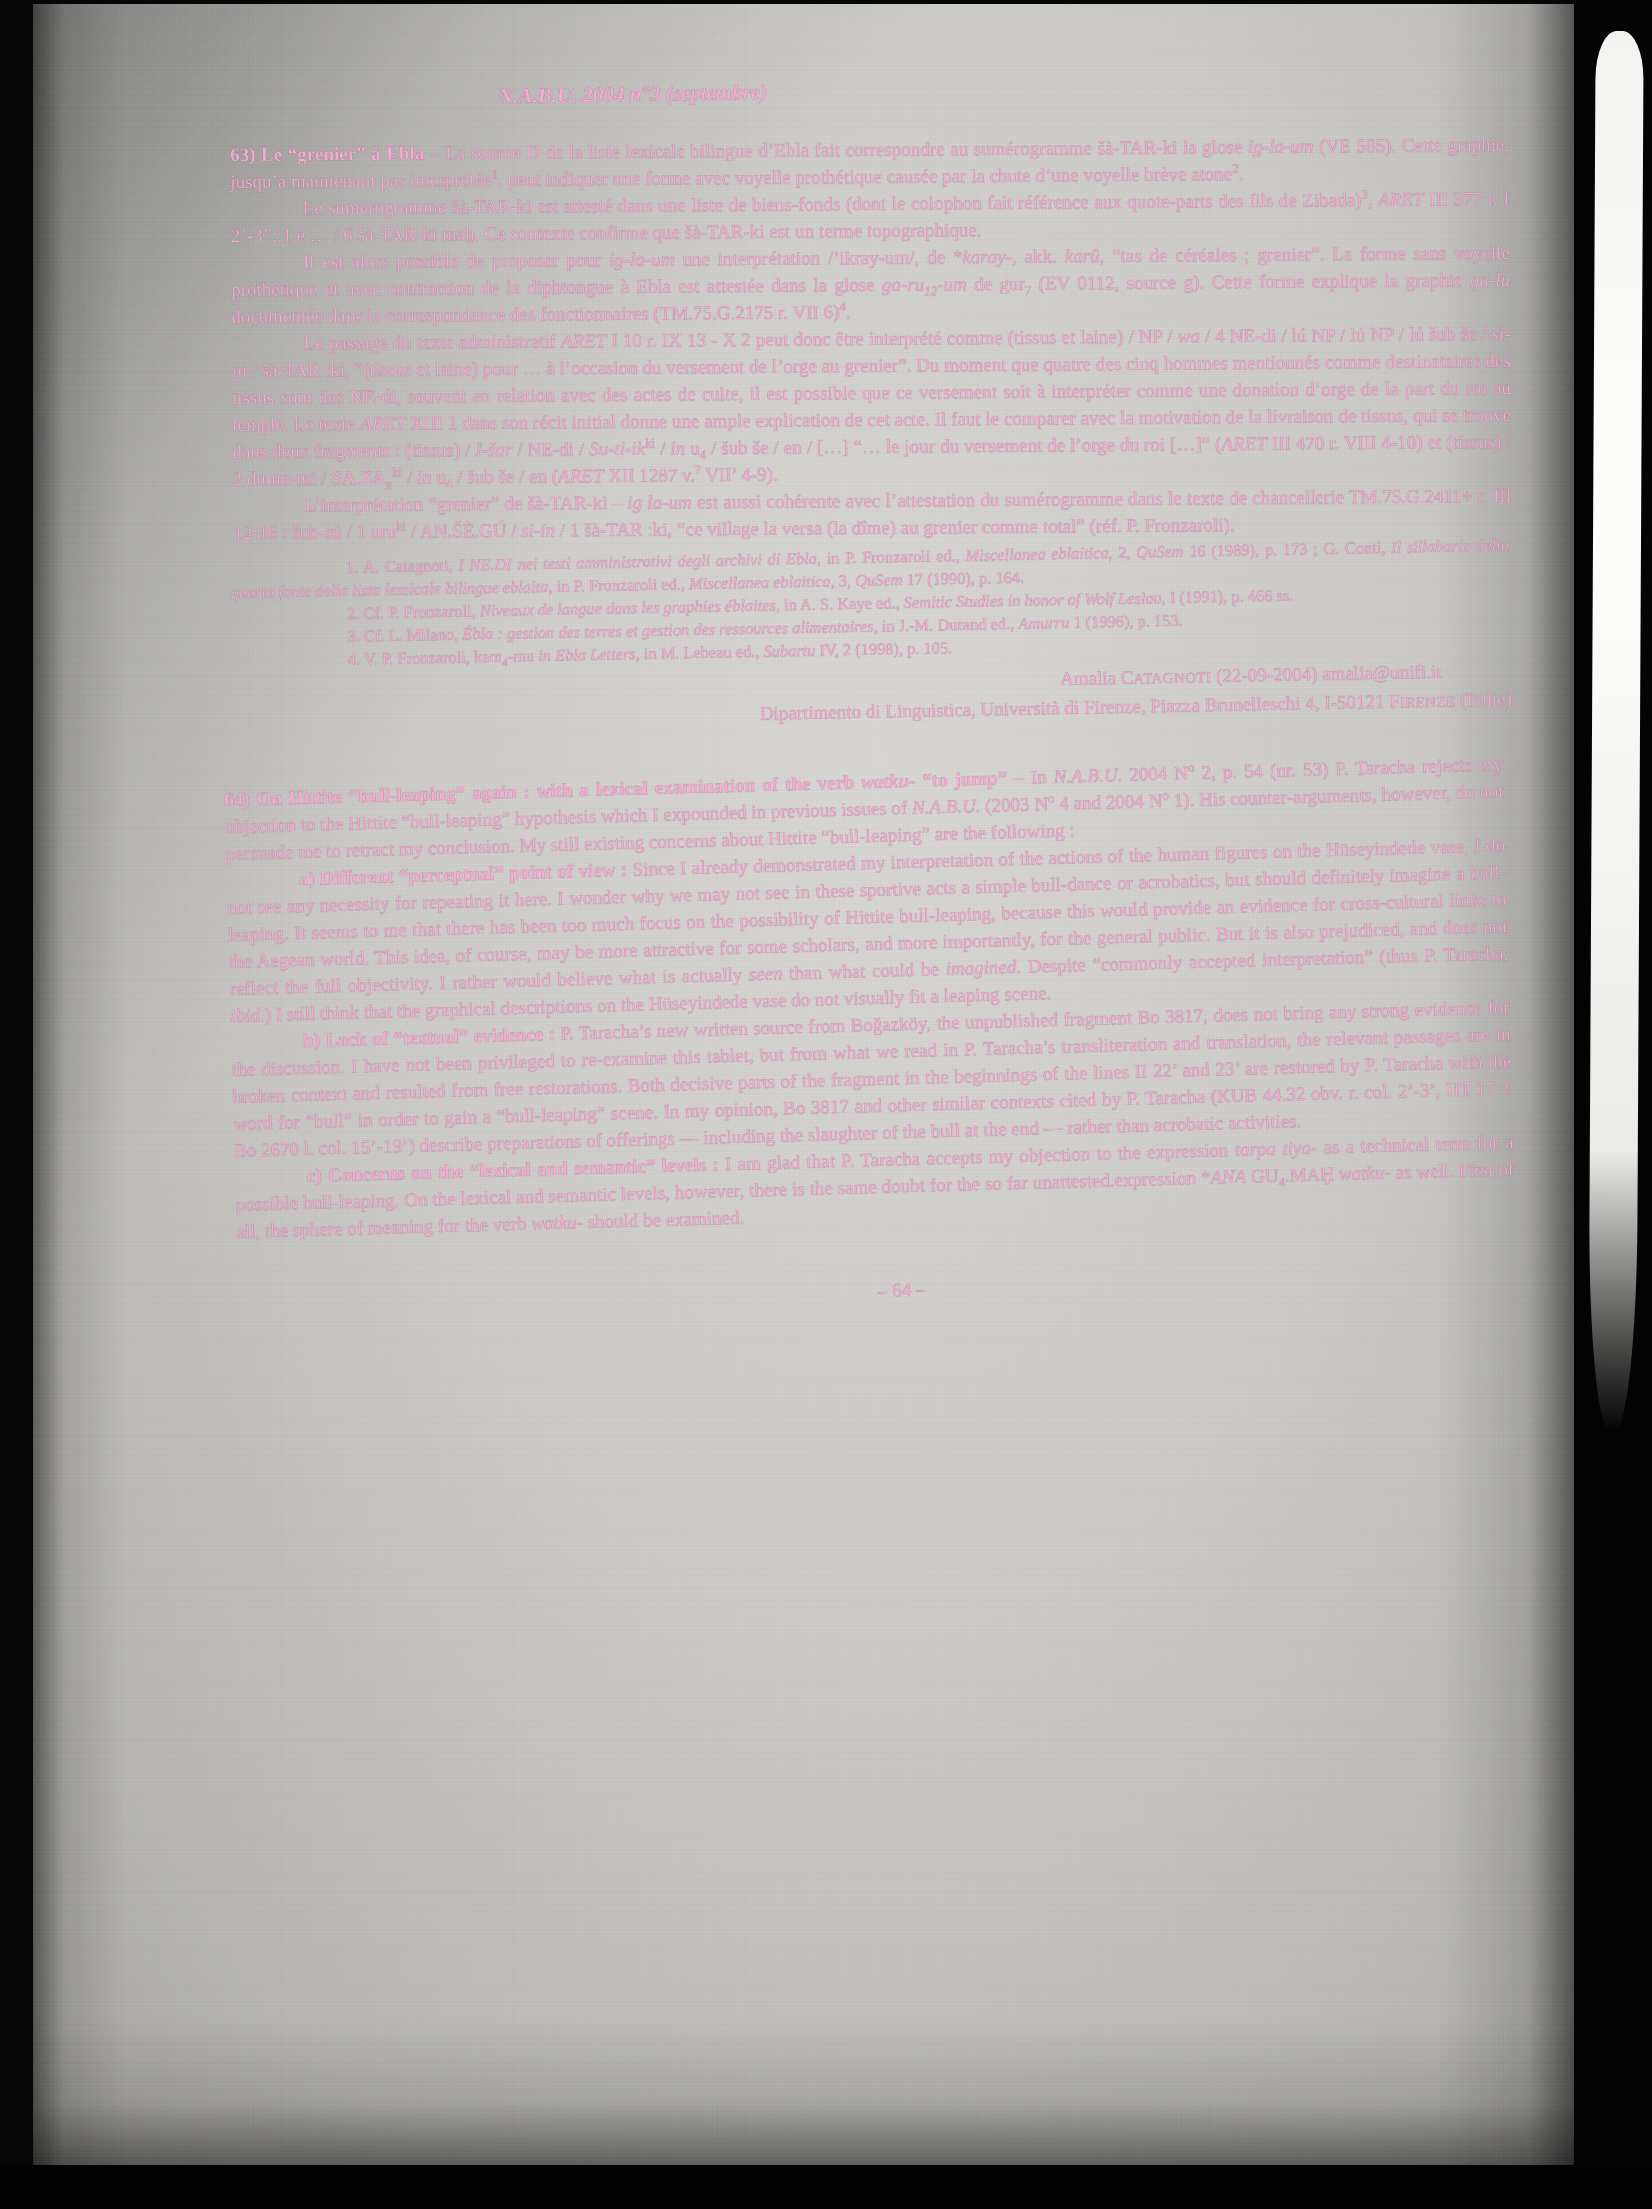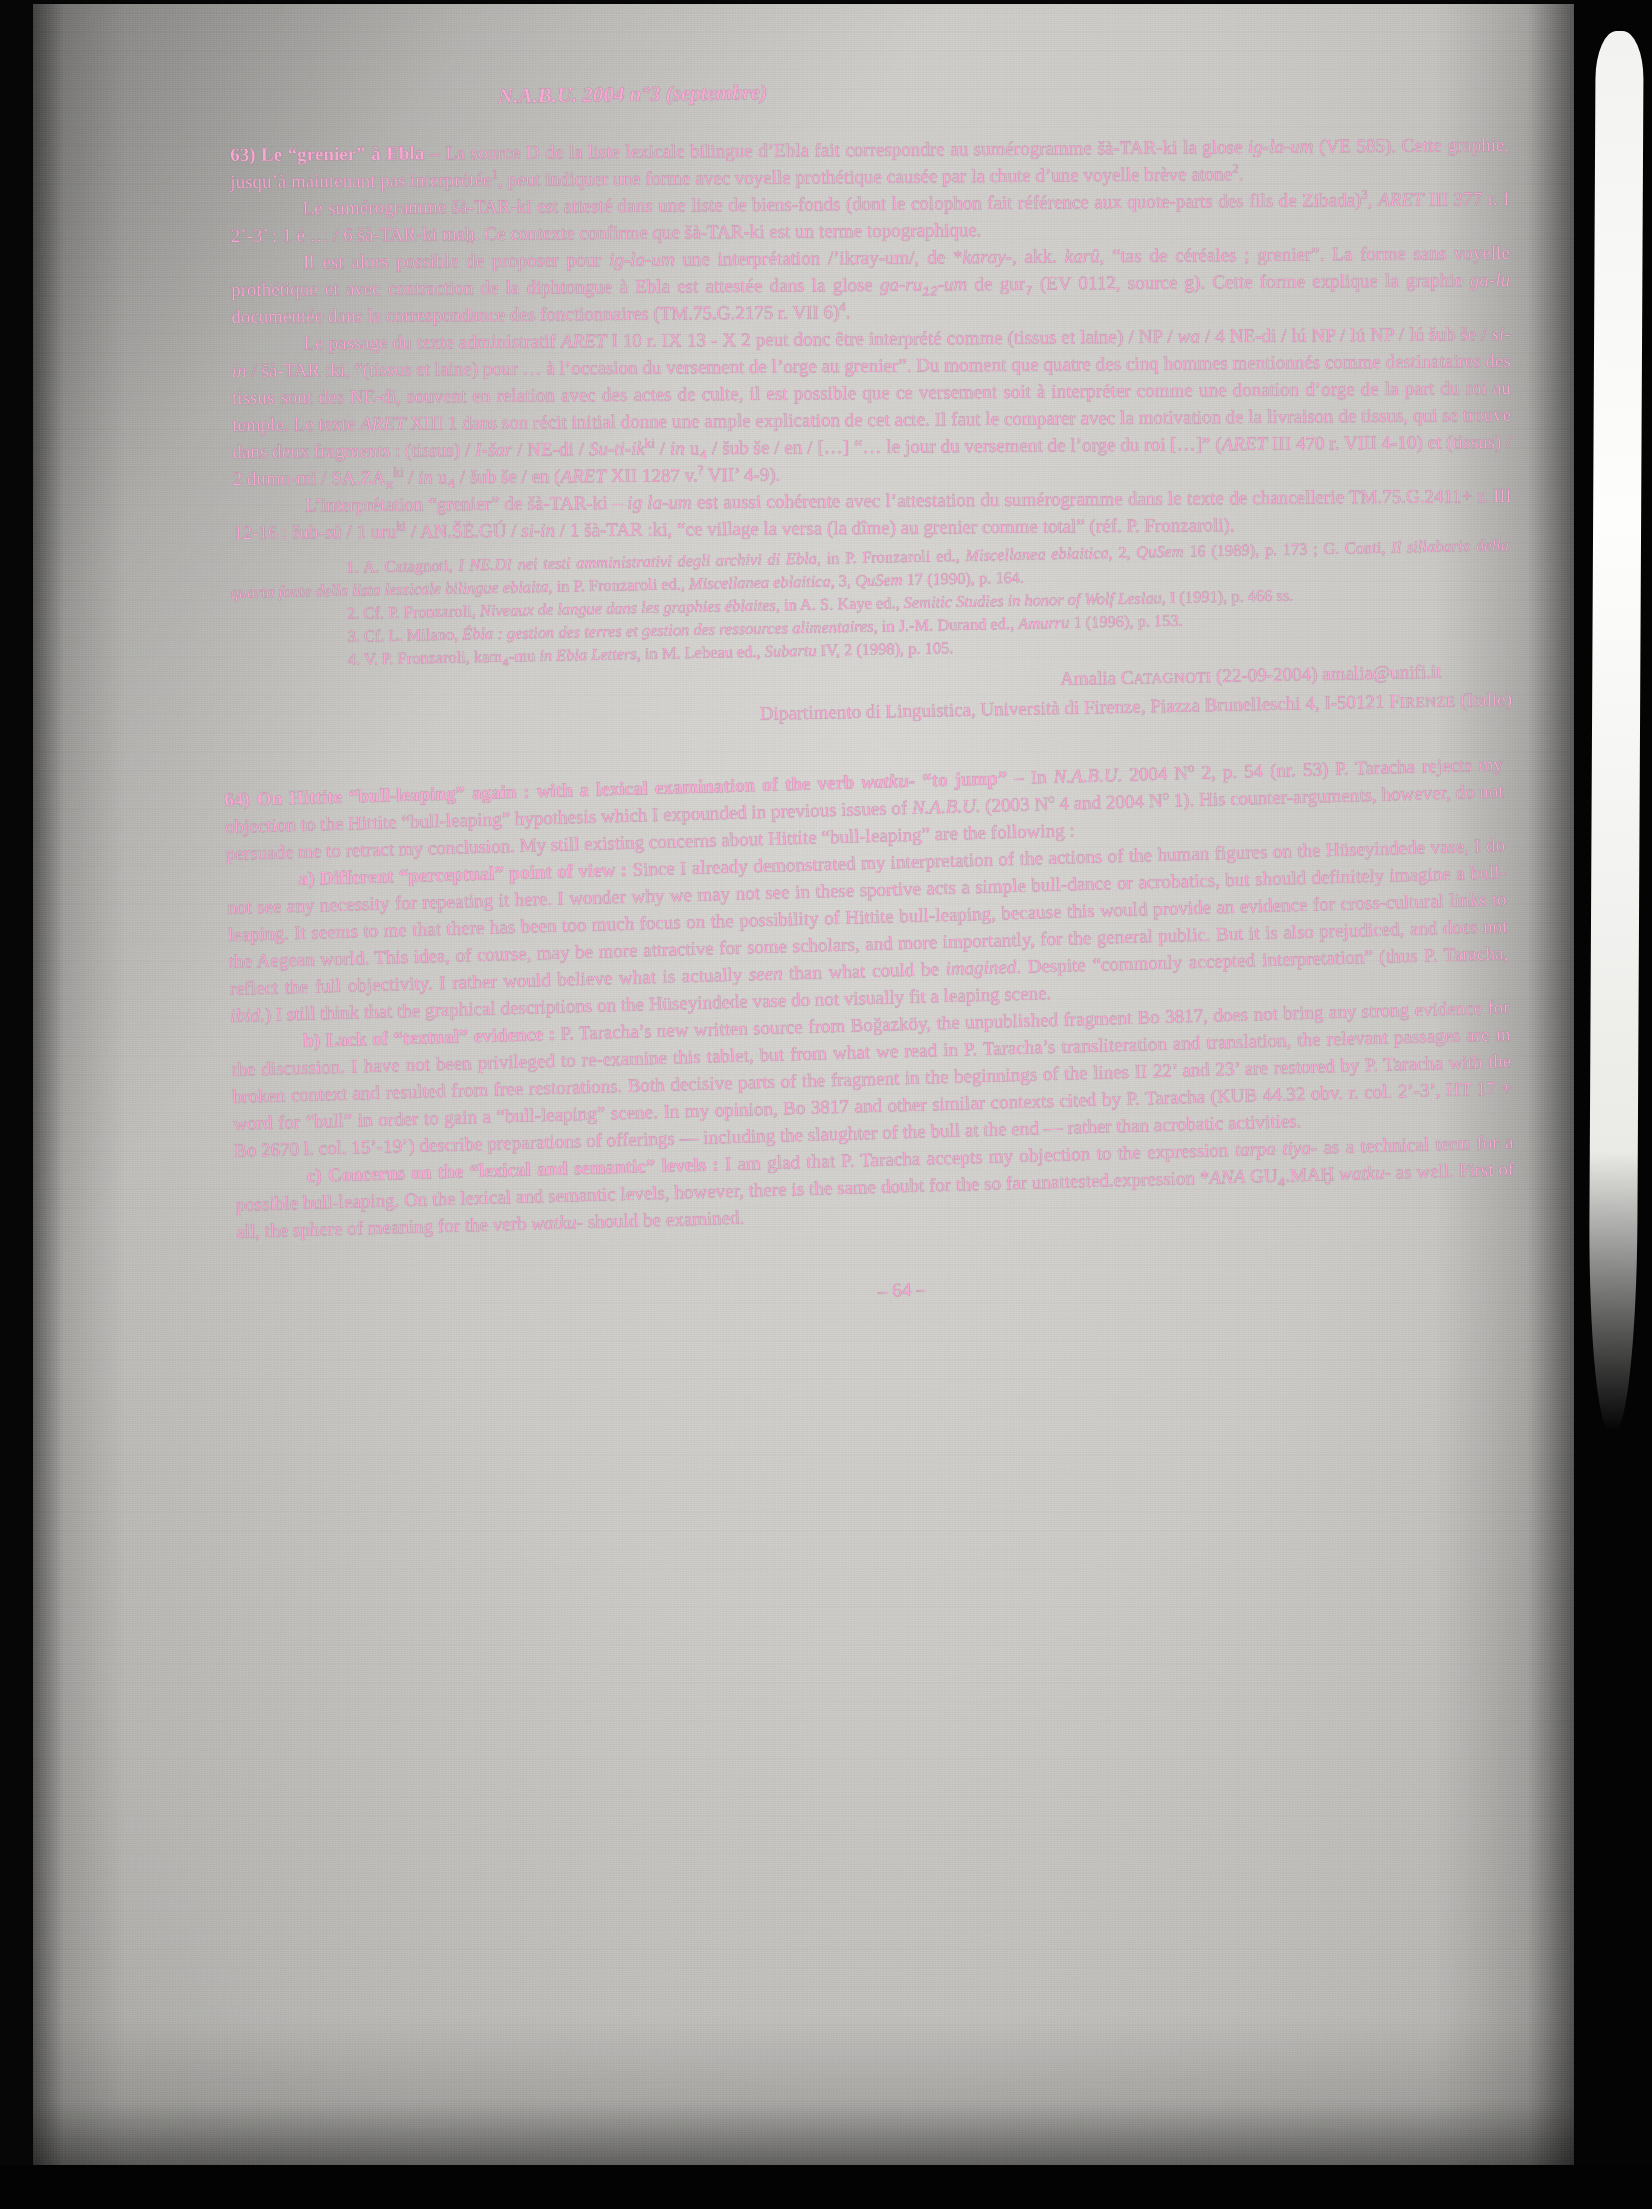--- a/index.html
+++ b/index.html
@@ -55,21 +55,21 @@
   .footnotes{font-size:16.4px;line-height:23px;}
   .footnotes p{margin:0;text-indent:116px;}
   .signature{margin-top:7.7px;}
   .signature p{margin:0;text-align:right;text-indent:0;}
   .signature p:first-child{padding-right:70px;}
   #page-footer{
     text-align:center;margin-top:50px;font-size:19.3px;
     transform:translateX(24px) rotate(-1.4deg);
   }
   sup{font-size:68%;vertical-align:super;line-height:0;}
-  sub{font-size:68%;vertical-align:sub;line-height:0;font-family:Liberation Mono, monospace;}
+  sub{font-size:68%;vertical-align:sub;line-height:0;}
   .sc{font-size:79%;letter-spacing:0.4px;}
 </style>
 </head>
 <body>
 
 <div id="paper">
   <div id="grain"></div>
 </div>
 
 <div id="right-band">

